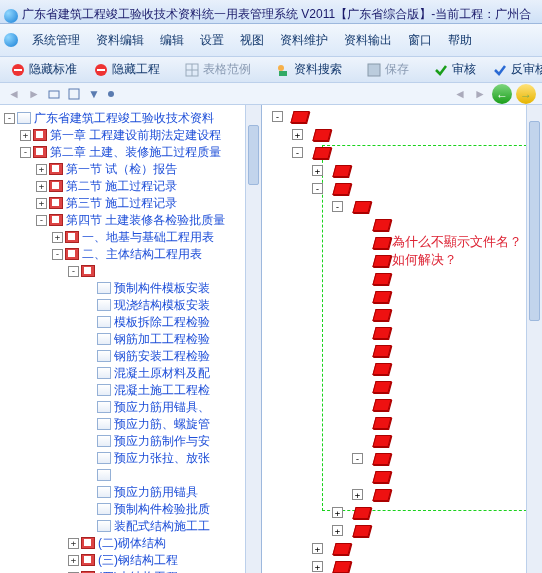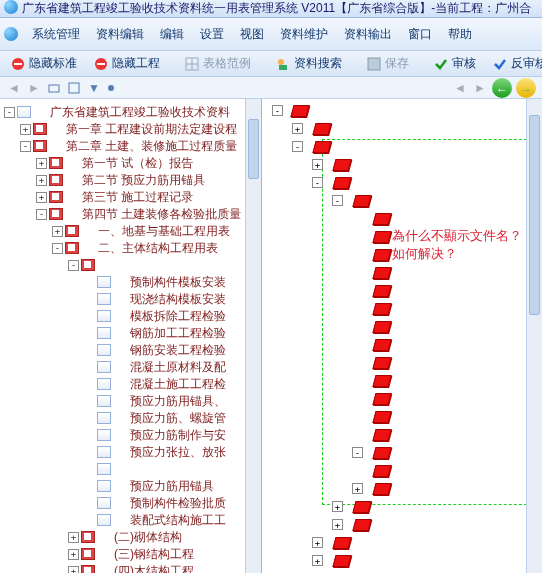--- a/index.html
+++ b/index.html
@@ -1,17 +1,17 @@
 <!DOCTYPE html>
 <html><head>
 <meta charset="utf-8">
 <style>
   * { box-sizing: border-box; margin: 0; padding: 0; }
   body { font-family: "Microsoft YaHei", SimSun, Arial, sans-serif; font-size: 12px; background: #fff; overflow: hidden; width: 542px; height: 573px; }
-  .titlebar { background: linear-gradient(#e8f0fb,#cfe1f7); height: 18px; display: flex; align-items: flex-start; padding: 0 4px; border-bottom: 1px solid #9db8dd; color: #1a1a6a; white-space: nowrap; overflow: hidden; }
+  .titlebar { background: linear-gradient(#e8f0fb,#cfe1f7); height: 24px; display: flex; align-items: flex-end; padding: 0 4px; border-bottom: 1px solid #9db8dd; color: #1a1a6a; white-space: nowrap; overflow: hidden; }
   .titlebar .orb { width:14px; height:14px; border-radius:50%; background: radial-gradient(circle at 30% 30%, #8fd7ff, #1a7fd6); margin-right:4px; flex-shrink:0; }
   .menubar { background: linear-gradient(#f2f7fd,#dce9f9); height: 14px; display:flex; align-items:center; padding:16px 4px; border-bottom:1px solid #bcd0eb; white-space:nowrap; overflow:hidden; }
   .menubar .orb { width:14px; height:14px; border-radius:50%; background: radial-gradient(circle at 30% 30%, #8fd7ff, #1a7fd6); margin-right:6px; flex-shrink:0; }
   .menubar .mitem { padding: 2px 8px; color:#153a6e; cursor:default; }
   .toolbar { background: linear-gradient(#eef4fc,#d7e5f6); height:26px; display:flex; align-items:center; padding:4px 4px; border-bottom:1px solid #bcd0eb; white-space:nowrap; overflow:hidden; }
   .toolbar .tbtn { display:flex; align-items:center; padding:2px 6px; margin-right:4px; color:#153a6e; cursor:default; }
   .toolbar .tbtn .ic { width:16px; height:16px; margin-right:3px; display:inline-flex; align-items:center; justify-content:center; }
   .toolbar .sep { width:1px; height:18px; background:#aac2e2; margin:0 4px; }
   .toolbar .disabled { color:#8a9bb3; }
   .toolbar2 { background:#eef4fc; height:22px; display:flex; align-items:center; padding:0 6px; border-bottom:1px solid #bcd0eb; gap:4px; }
@@ -25,21 +25,21 @@
   .treepane .scroll { overflow:auto; height:100%; }
   .tree { padding:4px 2px 4px 4px; white-space:nowrap; }
   .node { display:flex; align-items:center; height:16px; line-height:16px; margin:1px 0; }
   .indent { display:inline-block; }
   .toggle { width:11px; height:11px; border:1px solid #8a8a8a; display:inline-flex; align-items:center; justify-content:center; font-size:9px; line-height:9px; color:#333; margin-right:2px; background:#fff; cursor:default; font-family:monospace; }
   .noToggle { width:11px; height:11px; display:inline-block; margin-right:2px; }
   .nicon { width:14px; height:12px; margin-right:3px; flex-shrink:0; }
   .nicon.doc { background: linear-gradient(#fff,#e7eef8); border:1px solid #94b0d6; }
   .nicon.book { background:#d44; border:1px solid #a22; position:relative; }
   .nicon.book::after { content:''; position:absolute; left:2px; top:1px; width:7px; height:7px; background:#fff; }
-  .nlabel { color:#7f1d1d;margin-left:16px; }
+  .nlabel { color:#1d4ed8; }
   .rightpane { flex:1; position:relative; overflow:hidden; background:#fff; }
   .rightpane .inner { position:relative; padding:6px 4px; height:100%; }
   .greendash { position:absolute; border:1px dashed #19d21c; }
   .ritem { position:absolute; display:flex; align-items:center; }
   .rtoggle { width:11px; height:11px; border:1px solid #8a8a8a; display:inline-flex; align-items:center; justify-content:center; font-size:9px; font-family:monospace; background:#fff; margin-right:4px; }
   .ricon { width:16px; height:12px; background:#e11; border:1px solid #a00; transform: skewX(-15deg); box-shadow: 1px 1px 0 #a00; }
   .anno { position:absolute; color:#d23; font-size:13px; line-height:18px; }
   .vsb { position:absolute; right:0; top:0; bottom:0; width:16px; background:#e8eef8; border-left:1px solid #bcd0eb; }
   .vsb .thumb { position:absolute; left:2px; right:2px; top:20px; height:60px; background:#c2d4ec; border:1px solid #9db8dd; border-radius:2px; }
 </style>
@@ -183,21 +183,21 @@
           <div class="node">
             <span class="indent" style="width: 32px;"></span>
             <span class="toggle">+</span>
             <span class="nicon book"></span>
             <span class="nlabel">第一节 试（检）报告</span>
           </div>
           <div class="node">
             <span class="indent" style="width: 32px;"></span>
             <span class="toggle">+</span>
             <span class="nicon book"></span>
-            <span class="nlabel">第二节 预应力筋用锚具</span>
+            <span class="nlabel">第二节 施工过程记录</span>
           </div>
           <div class="node">
             <span class="indent" style="width: 32px;"></span>
             <span class="toggle">+</span>
             <span class="nicon book"></span>
             <span class="nlabel">第三节 施工过程记录</span>
           </div>
           <div class="node">
             <span class="indent" style="width: 32px;"></span>
             <span class="toggle">-</span>

